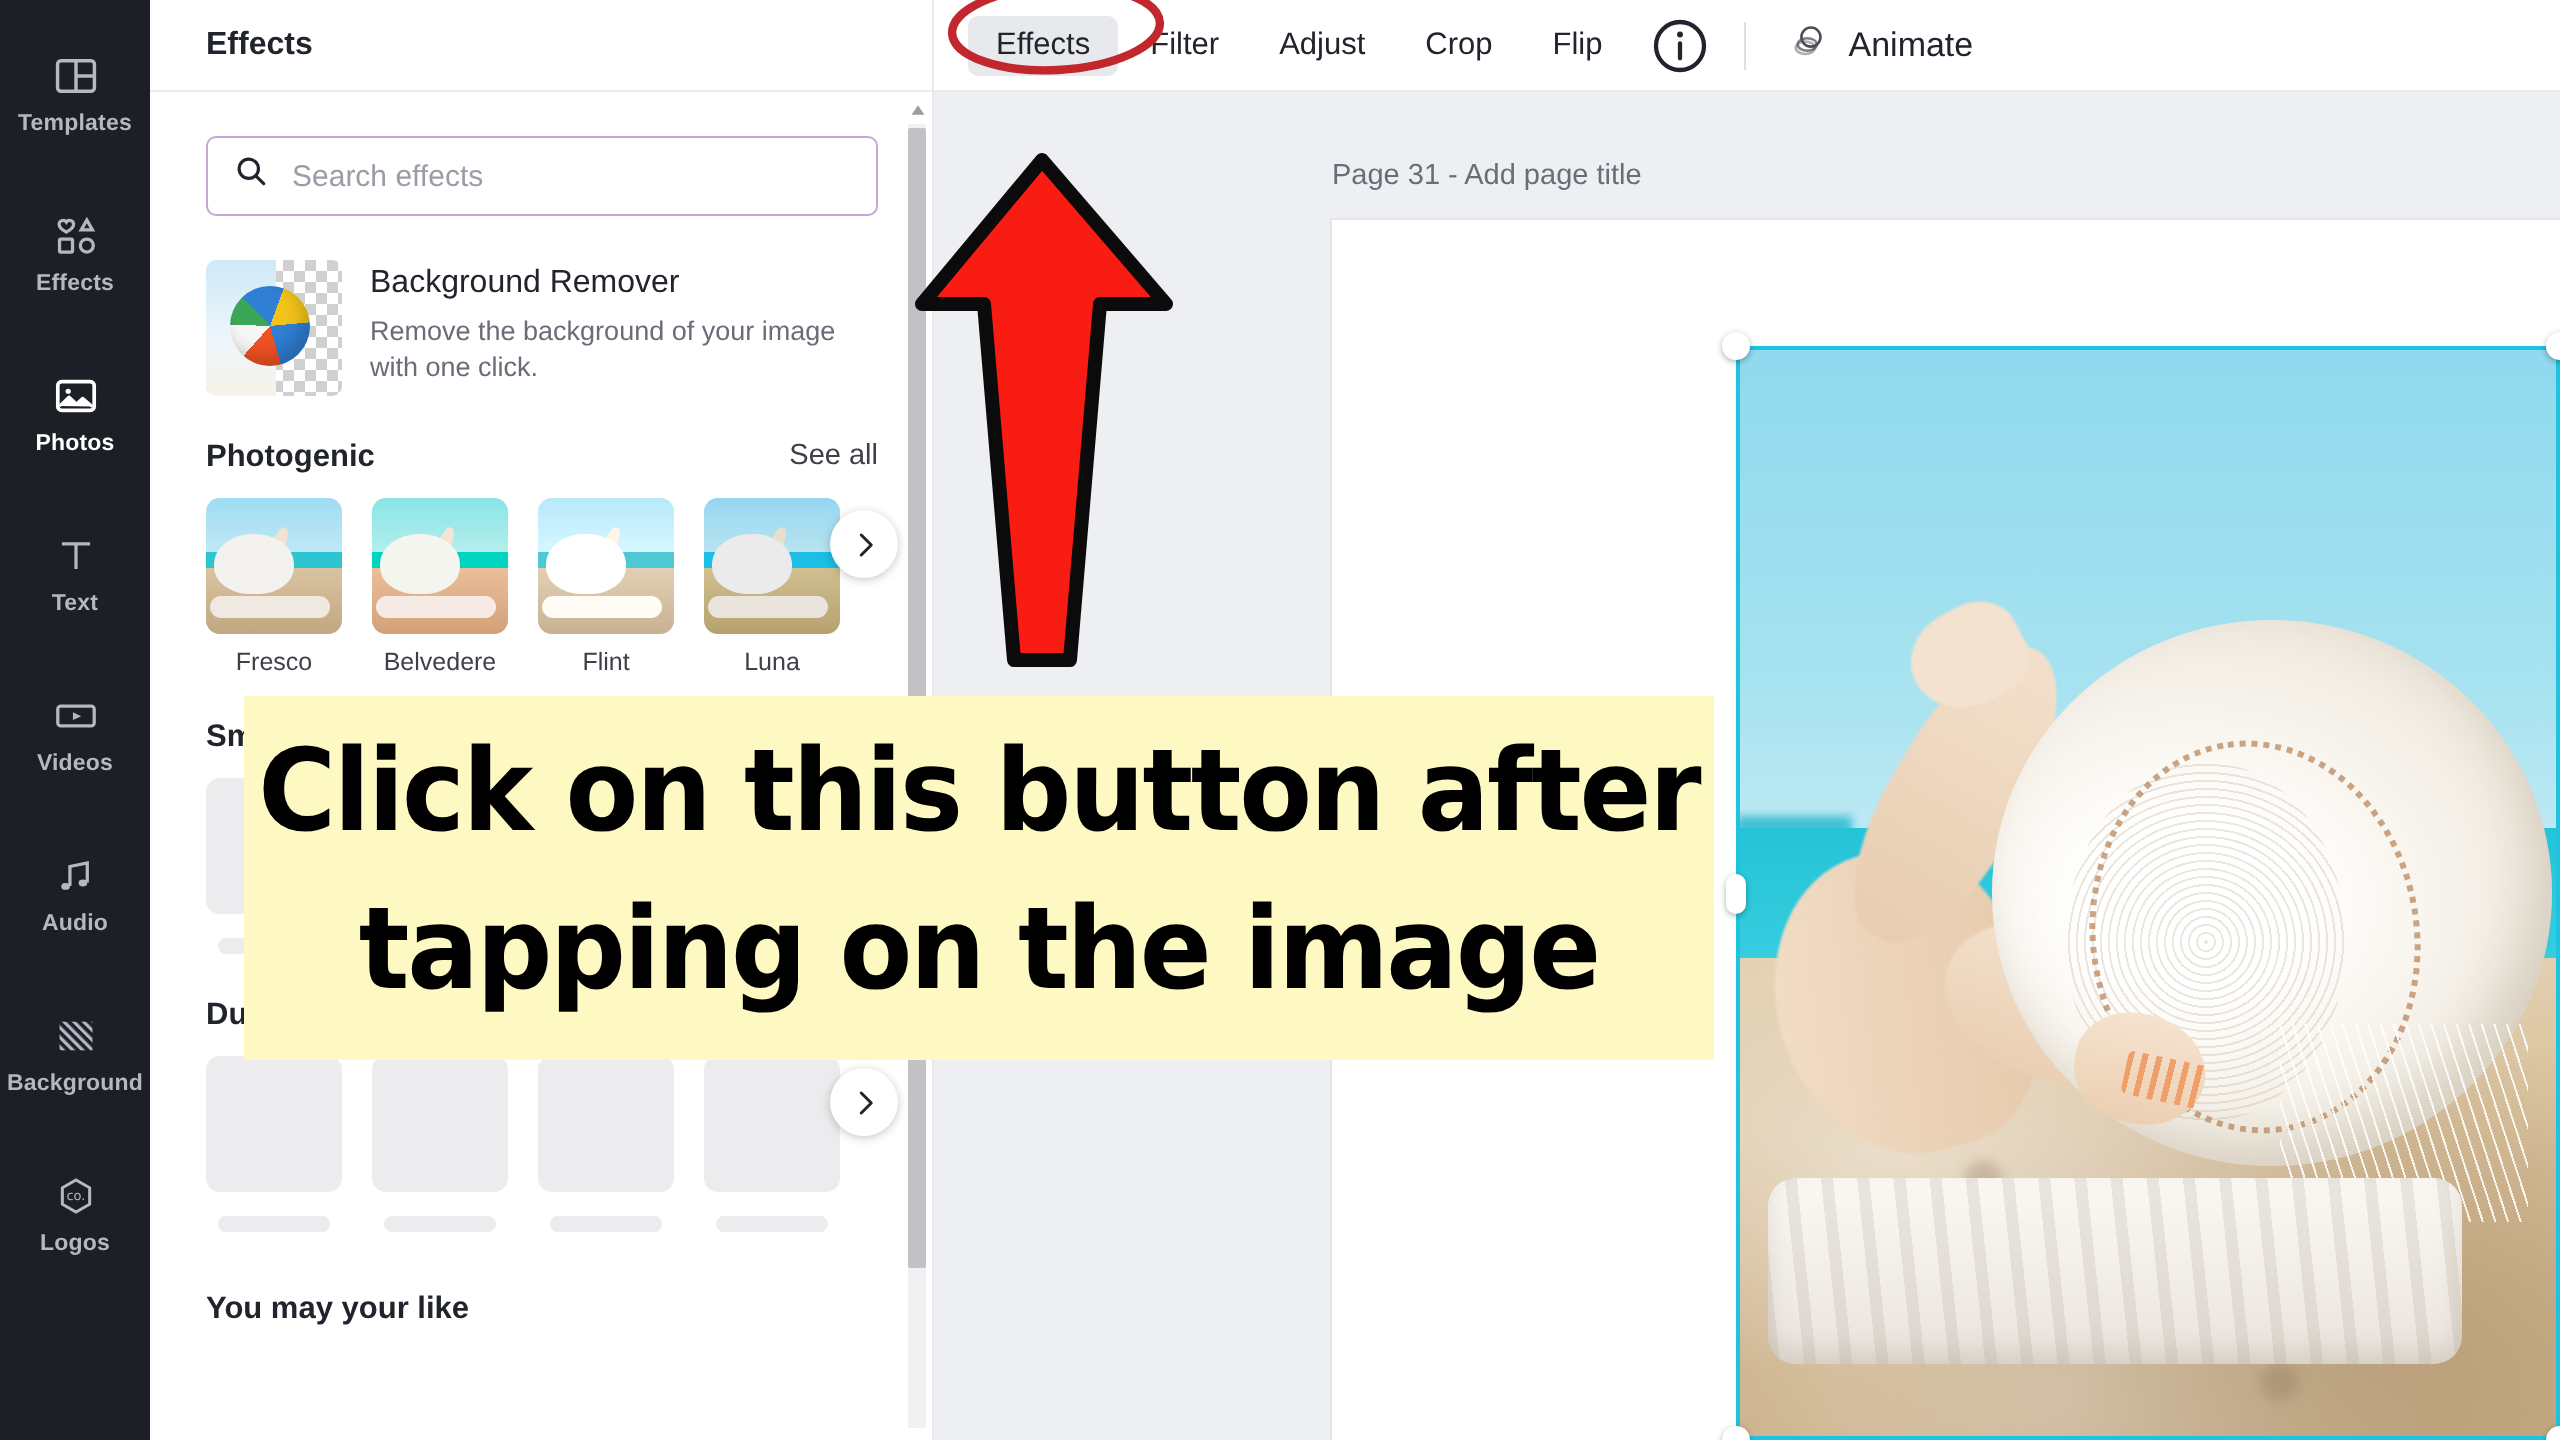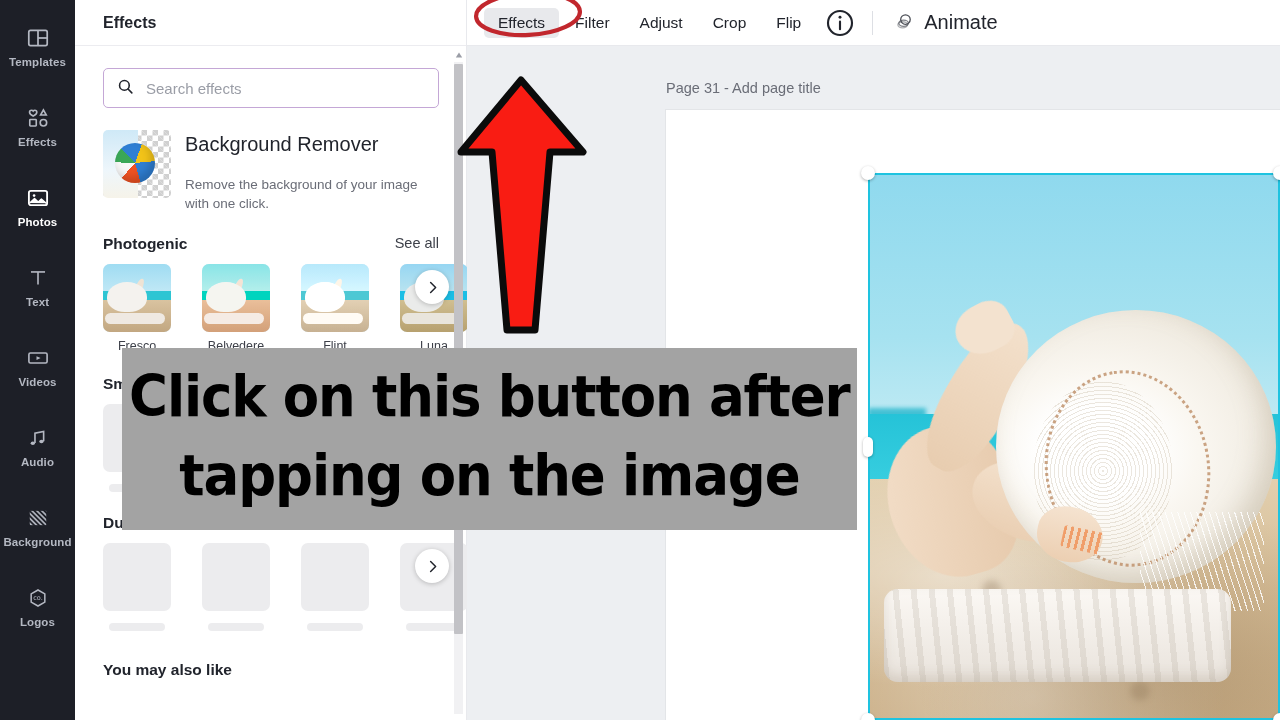--- a/index.html
+++ b/index.html
@@ -100,34 +100,34 @@
   #bgr-thumb .ball {
     position: absolute; left: 12px; top: 13px;
     width: 40px; height: 40px; border-radius: 50%;
     background:
       conic-gradient(from 20deg,
         #f2c319 0 18%, #2f7fd4 18% 40%, #ef5223 40% 56%,
         #f7f7f7 56% 70%, #3aa757 70% 82%, #2f7fd4 82% 100%);
     box-shadow: inset -4px -5px 8px rgba(0,0,0,.18);
   }
   #bgr-text { padding-top: 1px; }
-  #bgr-title { font-size: 20px; color: #21242c; line-height: 1.35; }
-  #bgr-desc  { font-size: 13.5px; color: #6a6d77; line-height: 1.38; margin-top: 18px; max-width: 246px; }
+  #bgr-title { font-size: 16px; color: #21242c; line-height: 1.35; }
+  #bgr-desc  { font-size: 13.5px; color: #6a6d77; line-height: 1.38; margin-top: 4px; max-width: 246px; }
 
   
   .sec-head {
     display: flex; align-items: flex-start; justify-content: space-between;
     margin-top: 22px;
   }
   .sec-title { font-size: 15.5px; font-weight: bold; color: #21242c; }
   .sec-seeall { font-size: 14.5px; color: #3d4049; cursor: pointer; }
 
   .tile-row {
     position: relative;
-    display: flex; gap: 31px; margin-top: 11px;
+    display: flex; gap: 15px; margin-top: 11px;
   }
   .tile { width: 68px; flex: 0 0 68px; }
   .tile-img {
     width: 68px; height: 68px; border-radius: 7px;
     overflow: hidden; position: relative; cursor: pointer;
     background: #cfe9f5;
   }
   .tile-label {
     margin-top: 7px; text-align: center;
     font-size: 12.5px; color: #3d4049;
@@ -208,21 +208,21 @@
   .tb-icon-btn {
     width: 32px; height: 32px; margin-left: 7px;
     display: flex; align-items: center; justify-content: center;
     cursor: pointer;
   }
   .tb-sep { width: 1px; height: 24px; background: #dddfe4; margin: 0 12px 0 14px; }
   .tb-animate {
     display: flex; align-items: center; gap: 9px;
     cursor: pointer; padding: 5px 6px; border-radius: 5px;
   }
-  .tb-animate .lbl { font-size: 20px; color: #21242c; }
+  .tb-animate .lbl { font-size: 17px; color: #21242c; }
 
   
   #canvas-area {
     position: absolute; left: 467px; top: 46px;
     width: 813px; height: 674px;
     background: #edeff2;
     overflow: hidden;
   }
   #page-label {
     position: absolute; left: 199px; top: 34px;
@@ -369,21 +369,21 @@
     pointer-events: none;
   }
   #ann-arrow {
     position: absolute; left: 455px; top: 74px;
     width: 135px; height: 262px;
     pointer-events: none;
   }
   #ann-box {
     position: absolute; left: 122px; top: 348px;
     width: 735px; height: 182px;
-    background: #a3a3a3;
+    background: #fef9c3;
     display: flex; flex-direction: column;
     align-items: center; justify-content: center;
     padding: 4px 10px 10px;
   }
   #ann-box .ln {
     font-family: "DejaVu Sans", sans-serif;
     font-weight: bold;
     font-size: 57px;
     line-height: 1.38;
     color: #000000;
@@ -626,21 +626,21 @@
             <div class="sk-img"></div>
             <div class="sk-bar"></div>
           </div>
         <div class="carousel-next">
           <svg viewBox="0 0 24 24" fill="none" stroke="#21242c" stroke-width="2.4" stroke-linecap="round" stroke-linejoin="round">
             <polyline points="9,4 17,12 9,20"></polyline>
           </svg>
         </div>
       </div>
 
-      <div class="ymal">You may also like</div>
+      <div class="ymal">You may your like</div>
     </div>
 
     <div id="panel-scroll">
       <div class="sb-up">
         <svg viewBox="0 0 10 10" width="8" height="8">
             <polygon points="5,2 9,8 1,8" fill="#9a9da6"></polygon>
           </svg>
       </div>
       <div class="sb-track"></div>
       <div class="sb-thumb"></div>

